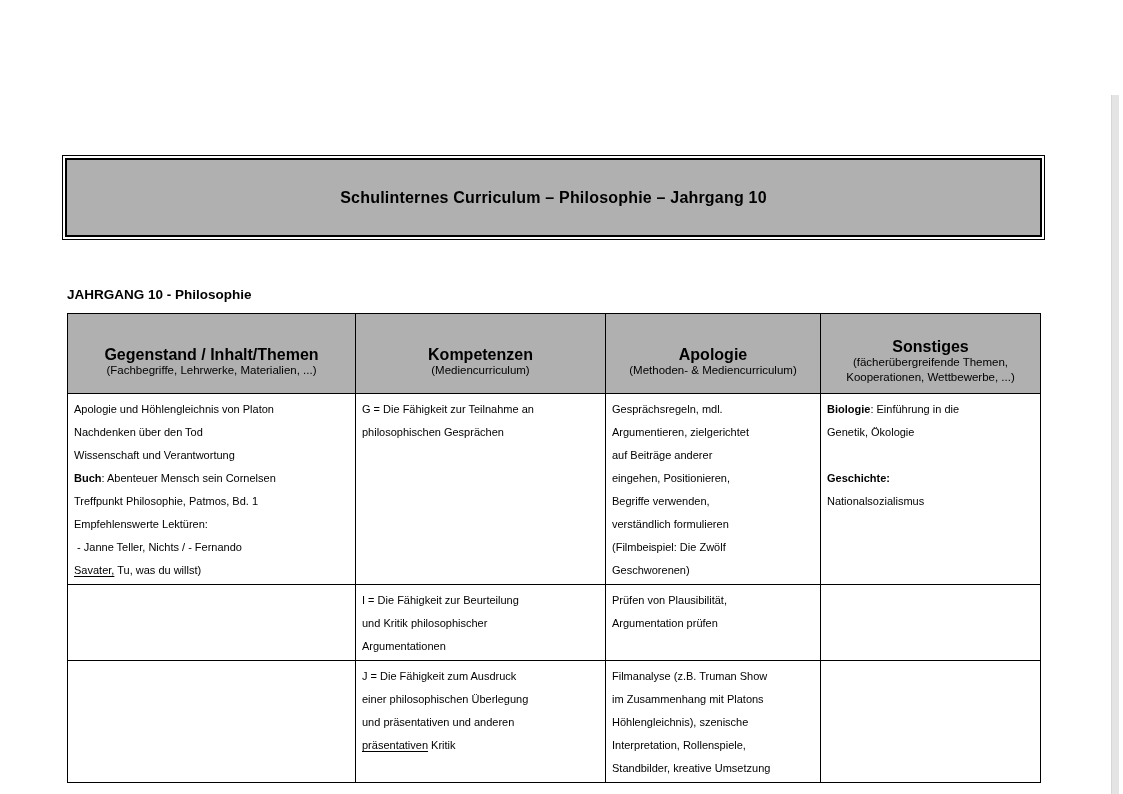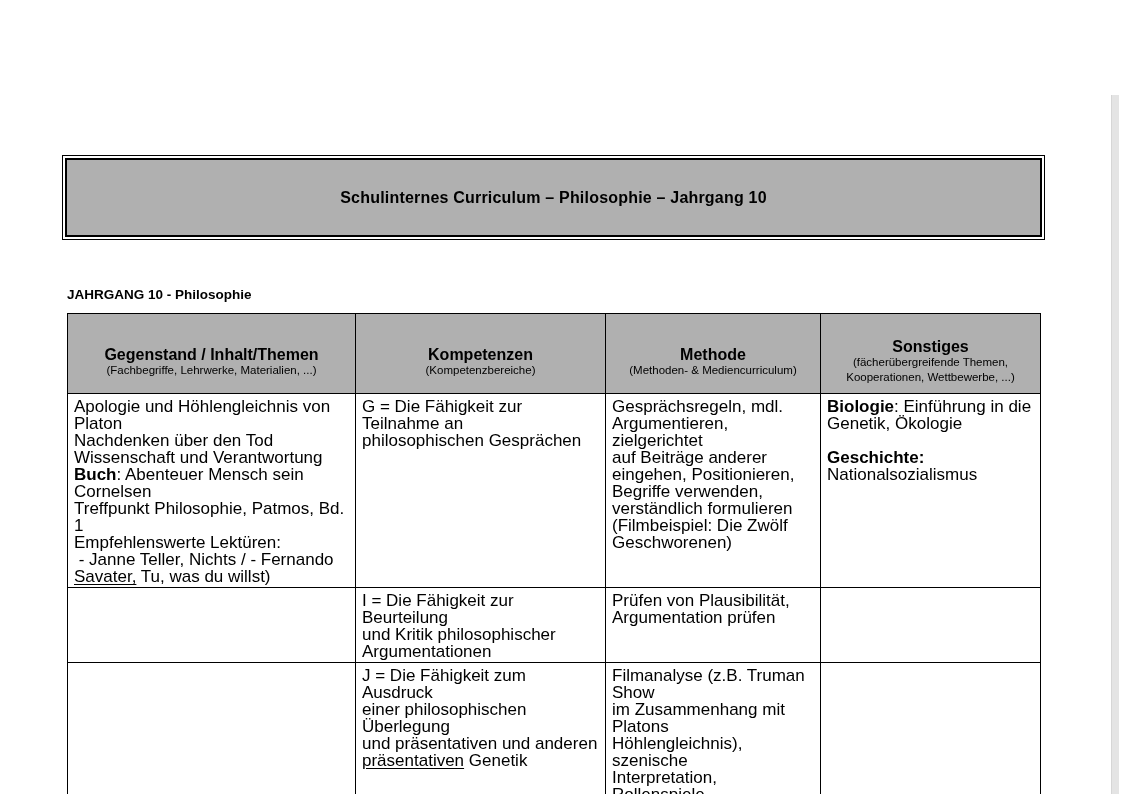--- a/index.html
+++ b/index.html
@@ -95,22 +95,22 @@
   }
   #curriculum-table th .hdr-sub {
     display: block;
     font-size: 11.5px;
     line-height: 15px;
     white-space: pre-line;
   }
   #curriculum-table td {
     vertical-align: top;
     padding: 4px 5px 2px 6px;
-    font-size: 17px;
-    line-height: 17px;
+    font-size: 11px;
+    line-height: 23px;
   }
   .seg { white-space: pre-wrap; }
   .seg-bold { font-weight: bold; }
   .seg-underline { }
   .seg-squiggle {
     text-decoration-line: underline;
     text-decoration-style: wavy;
     text-decoration-color: #cc1f1f;
     text-decoration-thickness: 1px;
     text-underline-offset: 2px;
@@ -145,24 +145,24 @@
         <col class="c4">
     </colgroup>
     <thead>
       <tr style="height:80px">
         <th>
           <span class="hdr-title">Gegenstand / Inhalt/Themen</span>
           <span class="hdr-sub">(Fachbegriffe, Lehrwerke, Materialien, ...)</span>
         </th>
         <th>
           <span class="hdr-title">Kompetenzen</span>
-          <span class="hdr-sub">(Kompetenzbereiche)</span>
-        </th>
-        <th>
-          <span class="hdr-title">Methode</span>
+          <span class="hdr-sub">(Mediencurriculum)</span>
+        </th>
+        <th>
+          <span class="hdr-title">Apologie</span>
           <span class="hdr-sub">(Methoden- &amp; Mediencurriculum)</span>
         </th>
         <th>
           <span class="hdr-title">Sonstiges</span>
           <span class="hdr-sub">(fächerübergreifende Themen,
 Kooperationen, Wettbewerbe, ...)</span>
         </th>
       </tr>
     </thead>
     <tbody>
@@ -198,21 +198,21 @@
 Argumentationen</span></td>
         <td><span class="seg seg-normal">Prüfen von Plausibilität,
 Argumentation prüfen</span></td>
         <td></td>
       </tr>
       <tr style="height:98px">
         <td></td>
         <td><span class="seg seg-normal">J = Die Fähigkeit zum Ausdruck
 einer philosophischen Überlegung
 und präsentativen und anderen
-</span><span class="seg seg-squiggle">präsentativen</span><span class="seg seg-normal"> Genetik</span></td>
+</span><span class="seg seg-squiggle">präsentativen</span><span class="seg seg-normal"> Kritik</span></td>
         <td><span class="seg seg-normal">Filmanalyse (z.B. Truman Show
 im Zusammenhang mit Platons
 Höhlengleichnis), szenische
 Interpretation, Rollenspiele,
 Standbilder, kreative Umsetzung</span></td>
         <td></td>
       </tr>
     </tbody>
   </table>
 

